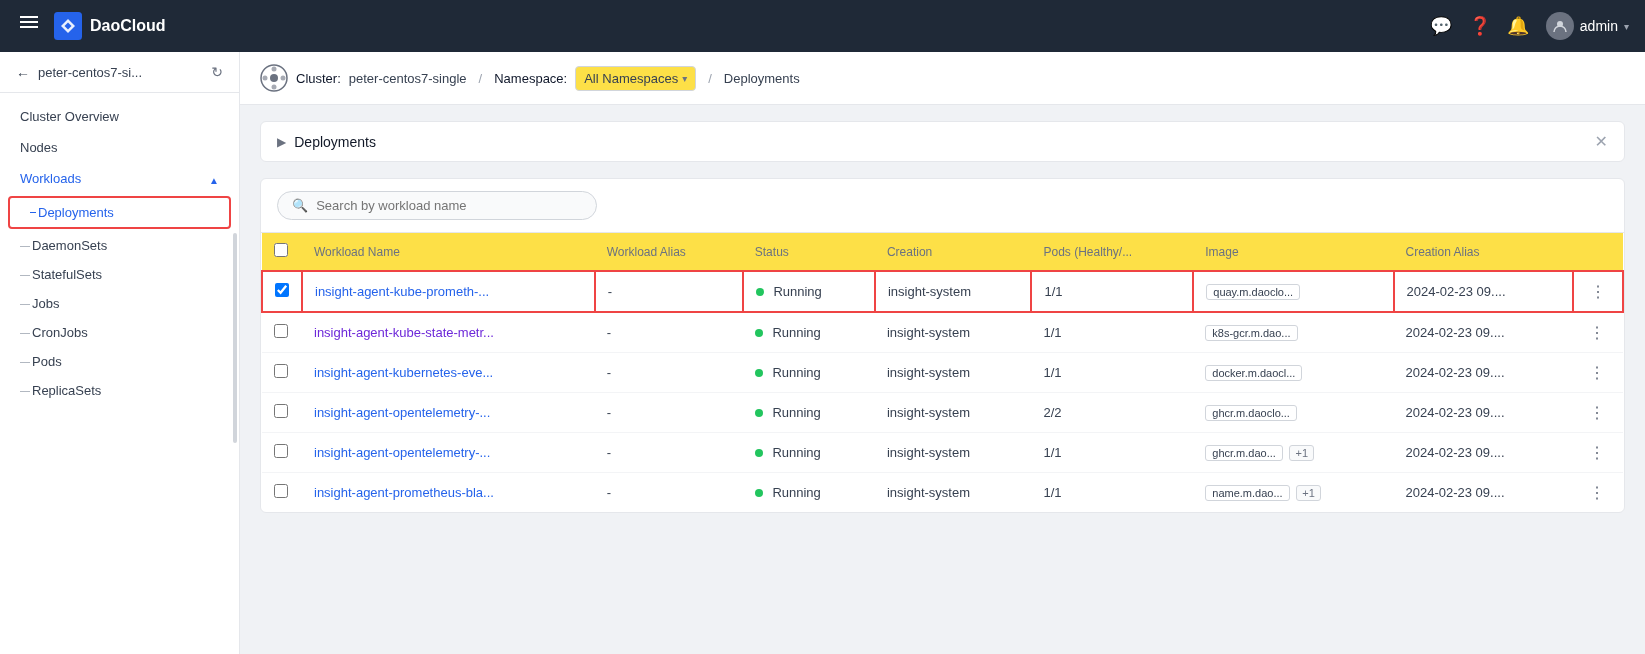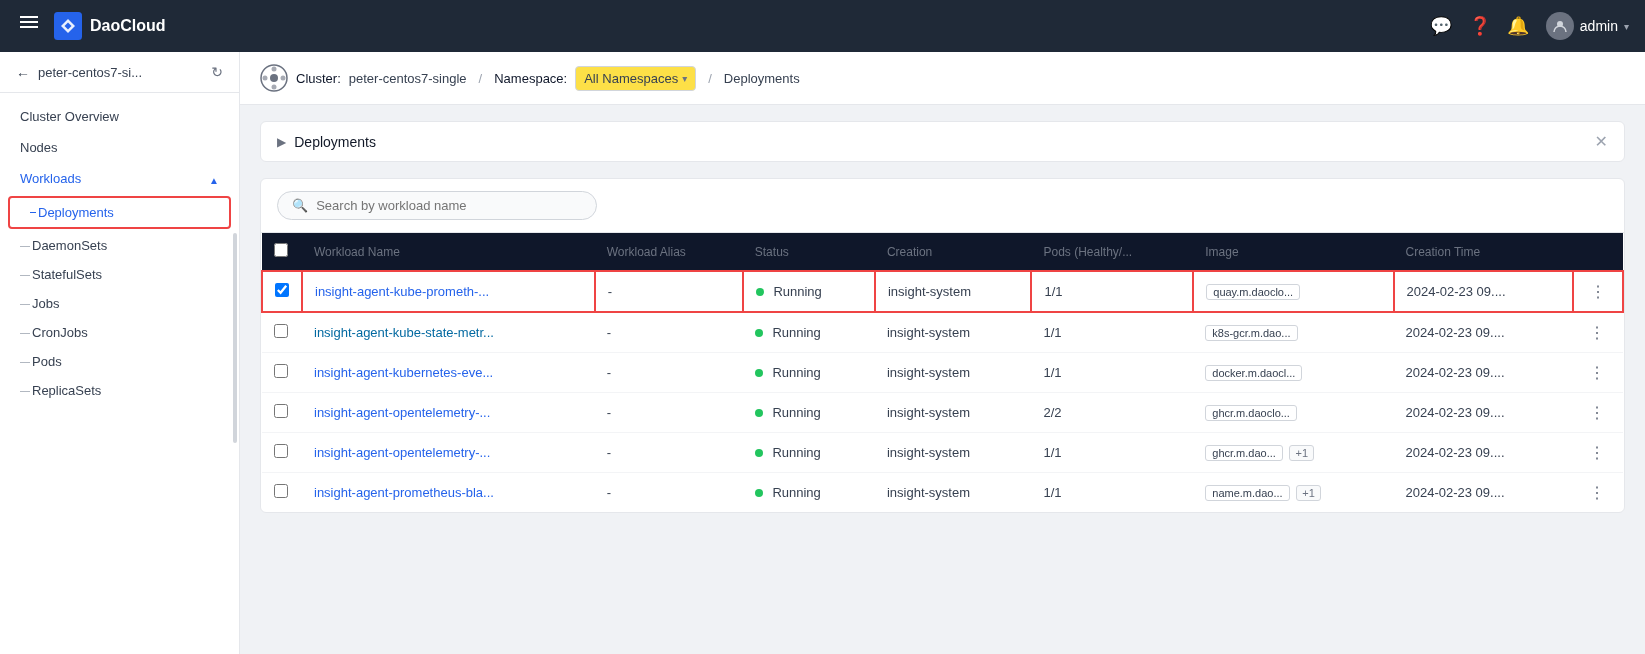--- a/index.html
+++ b/index.html
@@ -103,21 +103,21 @@
     }
     .btn-image {
       background: #2563eb; color: #fff; border: none; border-radius: 4px;
       padding: 6px 16px; font-size: 13px; cursor: pointer; font-weight: 500;
     }
 
     
     .data-table { width: 100%; border-collapse: collapse; }
     .data-table th {
       text-align: left; padding: 10px 12px; font-size: 12px; font-weight: 500;
-      color: #6b7280; border-bottom: 1px solid #e5e7eb; background: #0f172a;
+      color: #6b7280; border-bottom: 1px solid #e5e7eb; background: #fde047;
       white-space: nowrap;
     }
     .data-table td {
       padding: 10px 12px; font-size: 13px; color: #374151; border-bottom: 1px solid #f3f4f6;
       white-space: nowrap;
     }
     .data-table tr:last-child td { border-bottom: none; }
 
     .checkbox { width: 14px; height: 14px; cursor: pointer; }
     .status-dot { display: inline-block; width: 8px; height: 8px; border-radius: 50%; margin-right: 6px; }
@@ -268,21 +268,21 @@
         <table class="data-table">
           <thead>
             <tr>
               <th style="width:36px;"><input type="checkbox" class="checkbox" style=""></th>
               <th>Workload Name</th>
               <th>Workload Alias</th>
               <th>Status</th>
               <th>Creation</th>
               <th>Pods (Healthy/...</th>
               <th>Image</th>
-              <th>Creation Time</th>
+              <th>Creation Alias</th>
               <th style="width:32px;"></th>
             </tr>
           </thead>
           <tbody id="table-body">
           <tr>
     <td style="border: 2px solid #ef4444;">
       <input type="checkbox" class="checkbox" checked="" style="">
     </td>
     <td style="color:#2563eb;cursor:pointer;border: 2px solid #ef4444;">insight-agent-kube-prometh-...</td>
     <td style="border: 2px solid #ef4444;">-</td>
@@ -298,21 +298,21 @@
     </td>
     <td style="border: 2px solid #ef4444;">2024-02-23 09....</td>
     <td style="border: 2px solid #ef4444;">
       <span class="more-btn">⋮</span>
     </td>
   </tr>
               <tr>
     <td style="">
       <input type="checkbox" class="checkbox" style="">
     </td>
-    <td style="color:#0369a1;cursor:pointer;">insight-agent-kube-state-metr...</td>
+    <td style="color:#6d28d9;cursor:pointer;">insight-agent-kube-state-metr...</td>
     <td style="">-</td>
     <td style="">
       <span class="status-dot status-running"></span>
       <span>Running</span>
     </td>
     <td style="">insight-system</td>
     <td style="">1/1</td>
     <td style="">
       <span class="image-tag">k8s-gcr.m.dao...</span>
       

